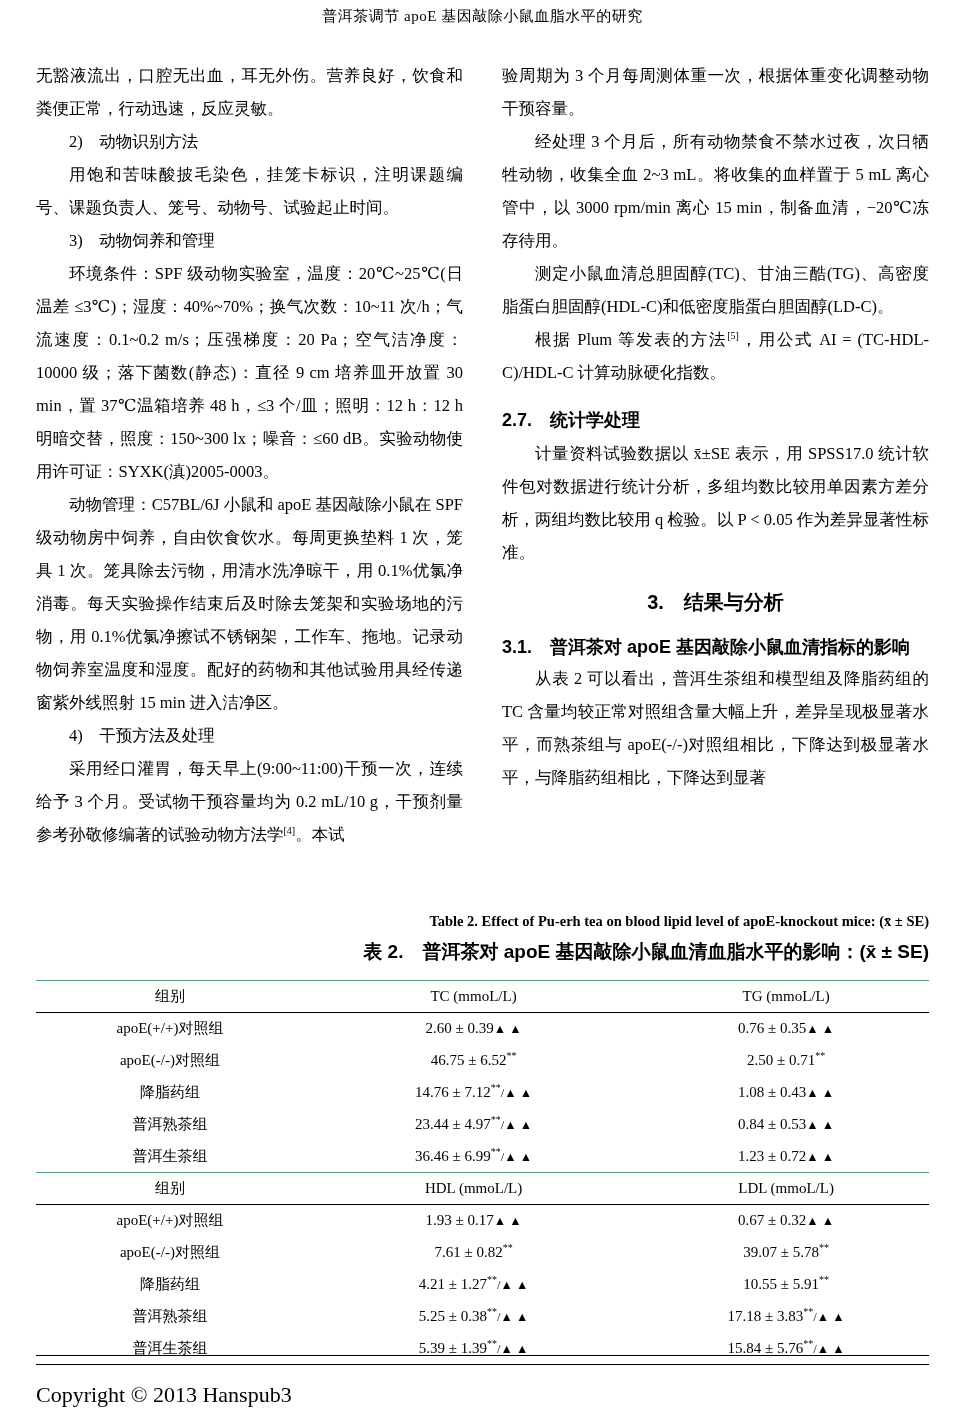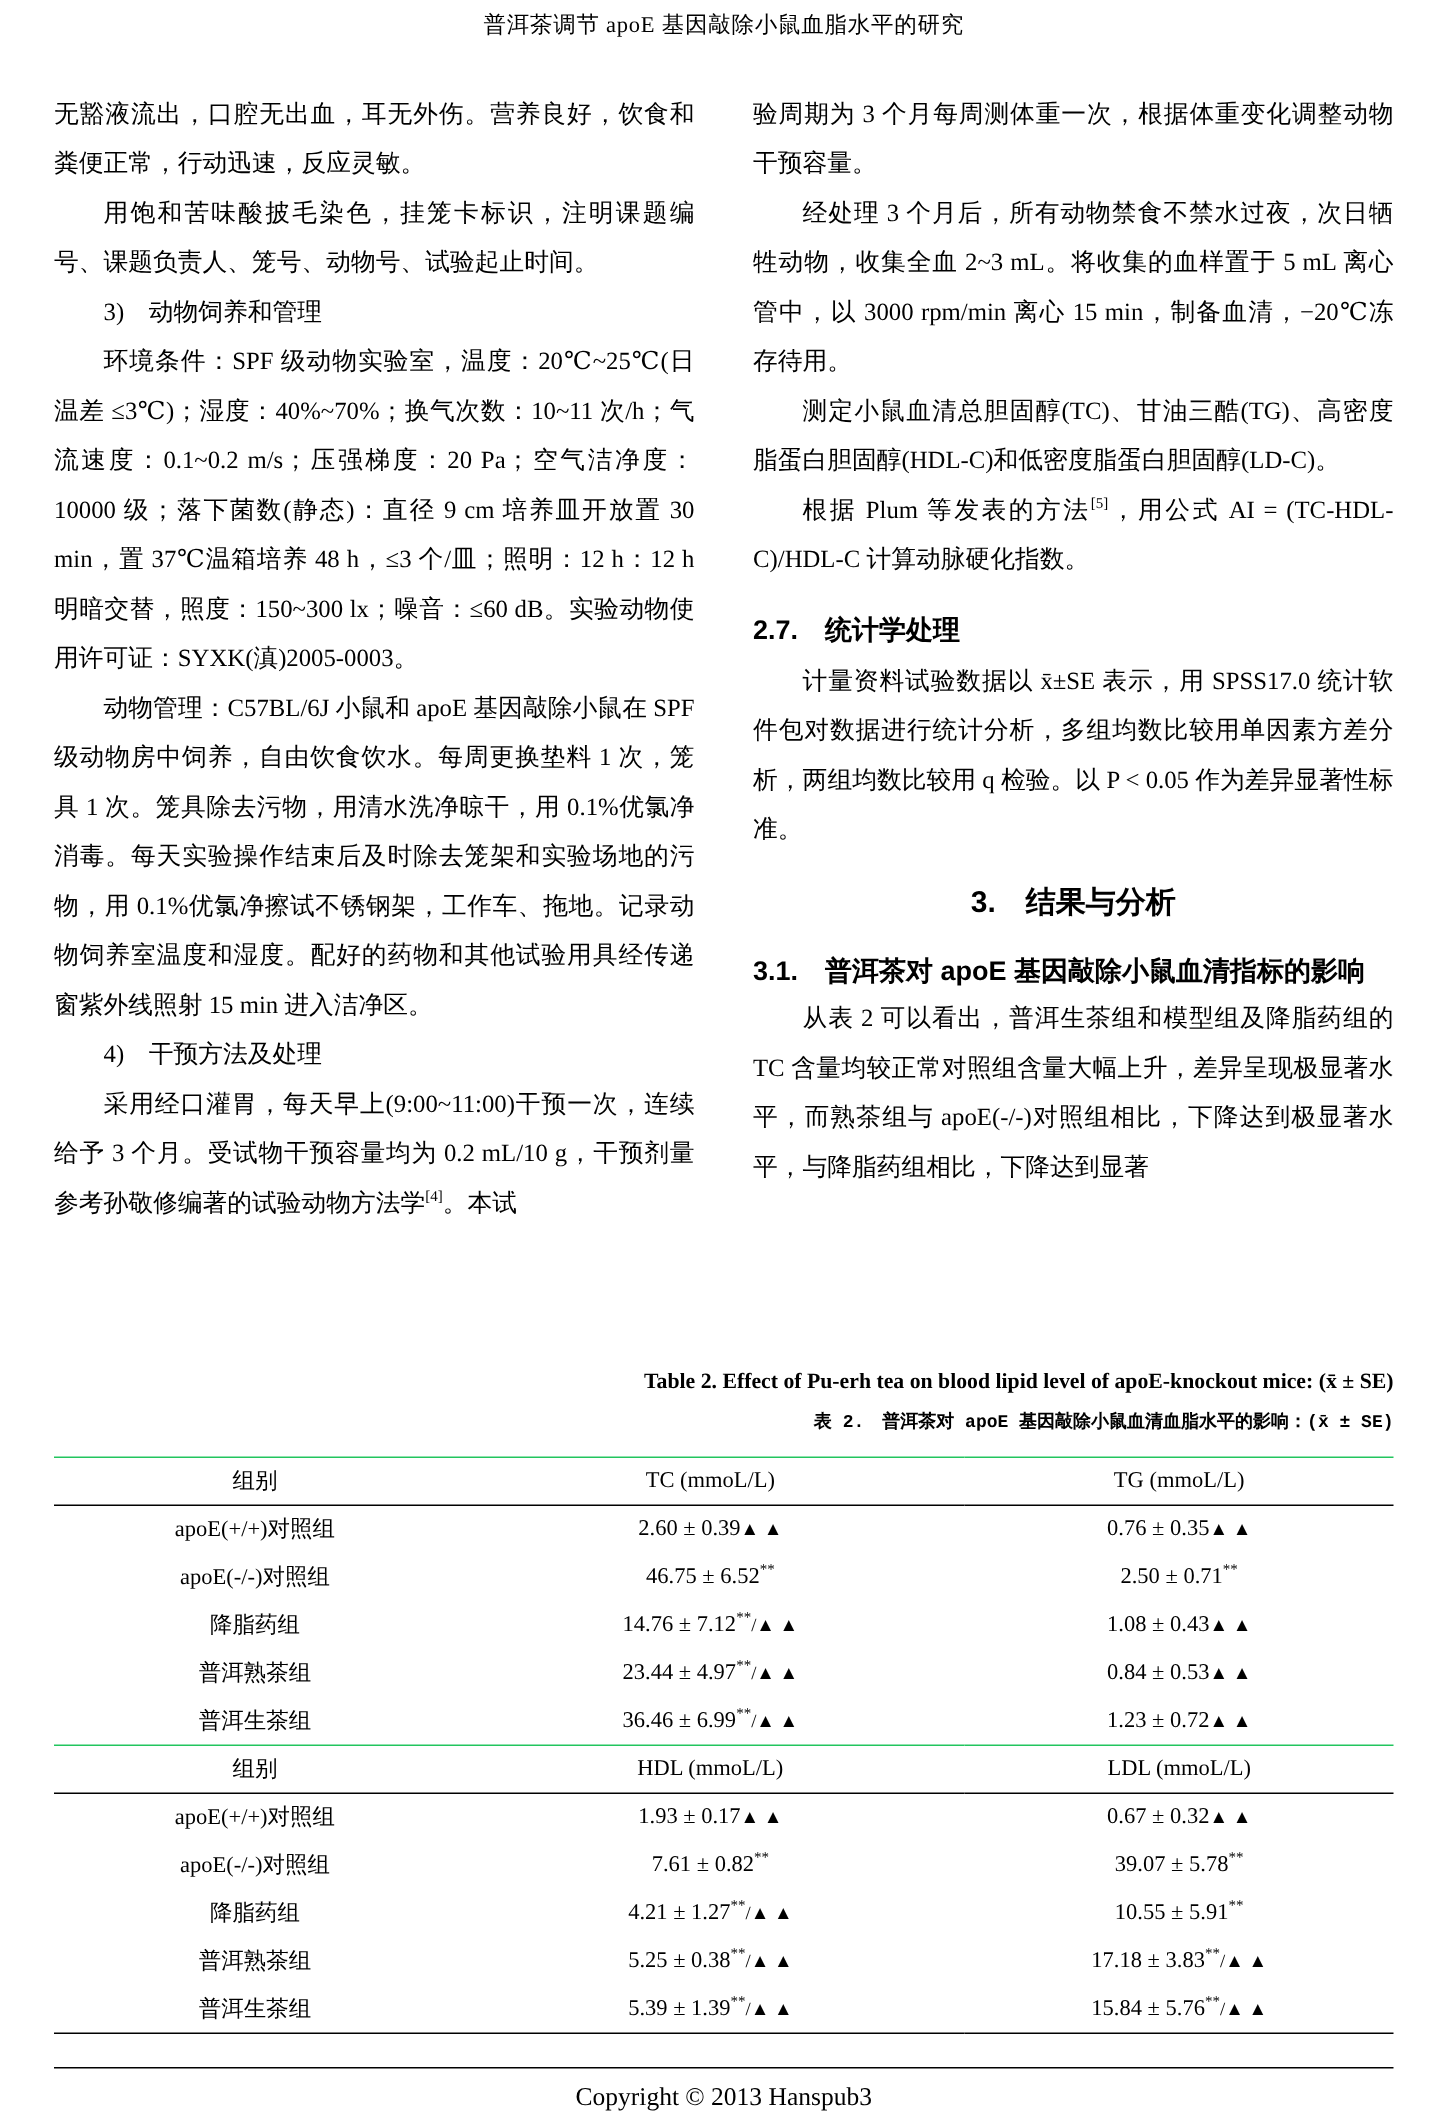--- a/index.html
+++ b/index.html
@@ -43,54 +43,55 @@
     font-size: 18px; font-weight: bold; text-align: left;
     line-height: 30px;
     margin: 13px 0 0 0;
     padding-left: 2.6em; text-indent: -2.6em;
   }
 
   .table-block { margin-top: 12px; }
   .tcap { text-align: right; font-weight: bold; }
   .tcap-en { font-size: 14.5px; }
   .tcap-zh {
-    font-size: 12px; margin-top: 9px;
-    font-family: Liberation Mono, monospace;
+    font-size: 19px; margin-top: 9px;
+    font-family: Liberation Sans, sans-serif;
   }
   table.data-table {
     width: 100%; border-collapse: collapse; margin-top: 15px;
     font-size: 15px;
   }
   .data-table td { text-align: center; height: 32px; padding: 0 4px; }
   .data-table .hdr-row td { border-top: 1px solid #22c55e; border-bottom: 1px solid #000; }
   .data-table .last-row td { border-bottom: 1px solid #000; }
   col.c-group { width: 30%; }
   col.c-v1 { width: 38%; }
   col.c-v2 { width: 32%; }
   sup.sig { font-size: 10px; line-height: 0; }
   .tri { font-size: 12.5px; }
 
   .footer {
     position: absolute; left: 36px; right: 36px; bottom: 6px;
-    border-top: 1px solid #000; padding-top: 9px;
-    display: flex; justify-content: center;
-    font-size: 17px;
+    border-top: 1px solid #000; padding-top: 26px;
+    display: flex; justify-content: flex-start;
+    font-size: 22px;
   }
 </style>
 </head>
 <body>
 
 <div class="page">
 
   <div class="running-head">普洱茶调节 apoE 基因敲除小鼠血脂水平的研究</div>
 
   <div class="columns">
 
     <div class="col">
       <p class="cont">无豁液流出，口腔无出血，耳无外伤。营养良好，饮食和粪便正常，行动迅速，反应灵敏。</p>
+      <p>2)　动物识别方法</p>
       <p>用饱和苦味酸披毛染色，挂笼卡标识，注明课题编号、课题负责人、笼号、动物号、试验起止时间。</p>
       <p>3)　动物饲养和管理</p>
       <p>环境条件：SPF 级动物实验室，温度：20℃~25℃(日温差 ≤3℃)；湿度：40%~70%；换气次数：10~11 次/h；气流速度：0.1~0.2 m/s；压强梯度：20 Pa；空气洁净度：10000 级；落下菌数(静态)：直径 9 cm 培养皿开放置 30 min，置 37℃温箱培养 48 h，≤3 个/皿；照明：12 h：12 h 明暗交替，照度：150~300 lx；噪音：≤60 dB。实验动物使用许可证：SYXK(滇)2005-0003。</p>
       <p>动物管理：C57BL/6J 小鼠和 apoE 基因敲除小鼠在 SPF 级动物房中饲养，自由饮食饮水。每周更换垫料 1 次，笼具 1 次。笼具除去污物，用清水洗净晾干，用 0.1%优氯净消毒。每天实验操作结束后及时除去笼架和实验场地的污物，用 0.1%优氯净擦试不锈钢架，工作车、拖地。记录动物饲养室温度和湿度。配好的药物和其他试验用具经传递窗紫外线照射 15 min 进入洁净区。</p>
       <p>4)　干预方法及处理</p>
       <p><span>采用经口灌胃，每天早上(9:00~11:00)干预一次，连续给予 3 个月。受试物干预容量均为 0.2 mL/10 g，干预剂量参考孙敬修编著的试验动物方法学</span><sup class="ref">[4]</sup><span>。本试</span></p>
     </div>
 
     <div class="col">
       <p class="cont">验周期为 3 个月每周测体重一次，根据体重变化调整动物干预容量。</p>

